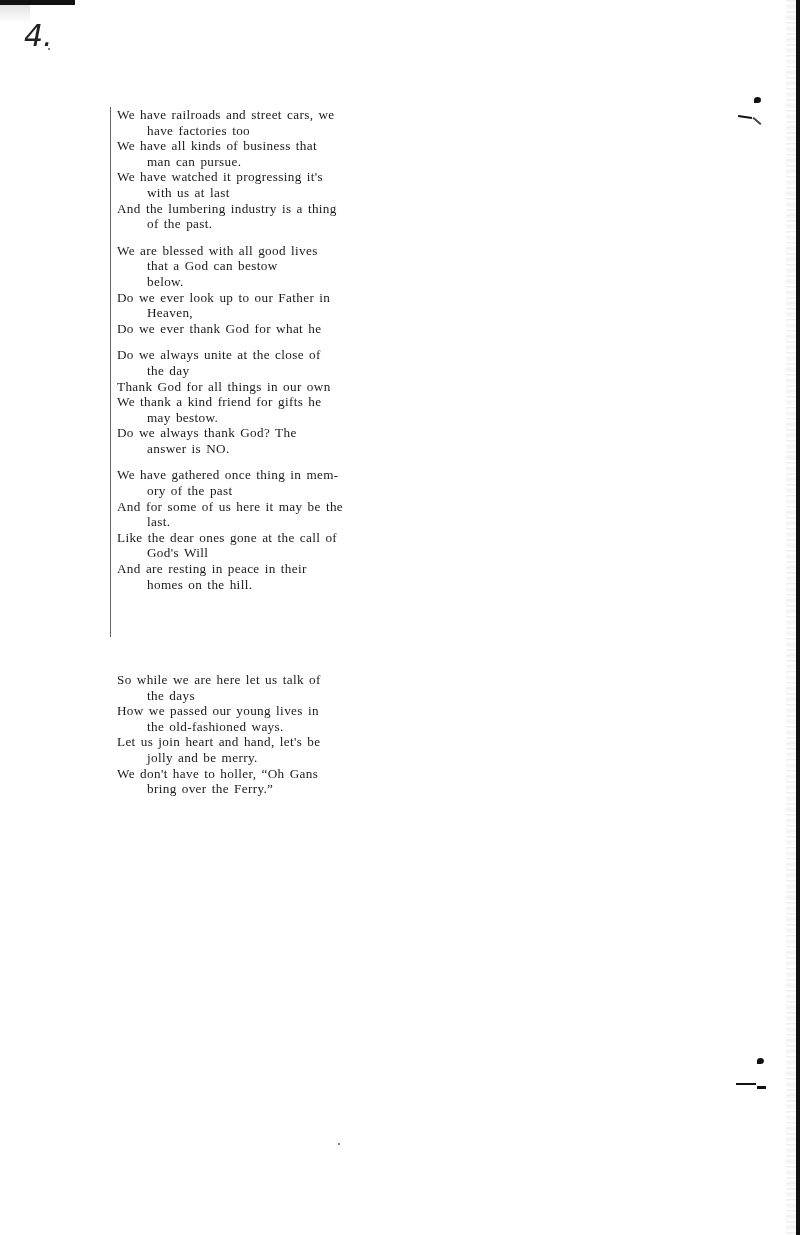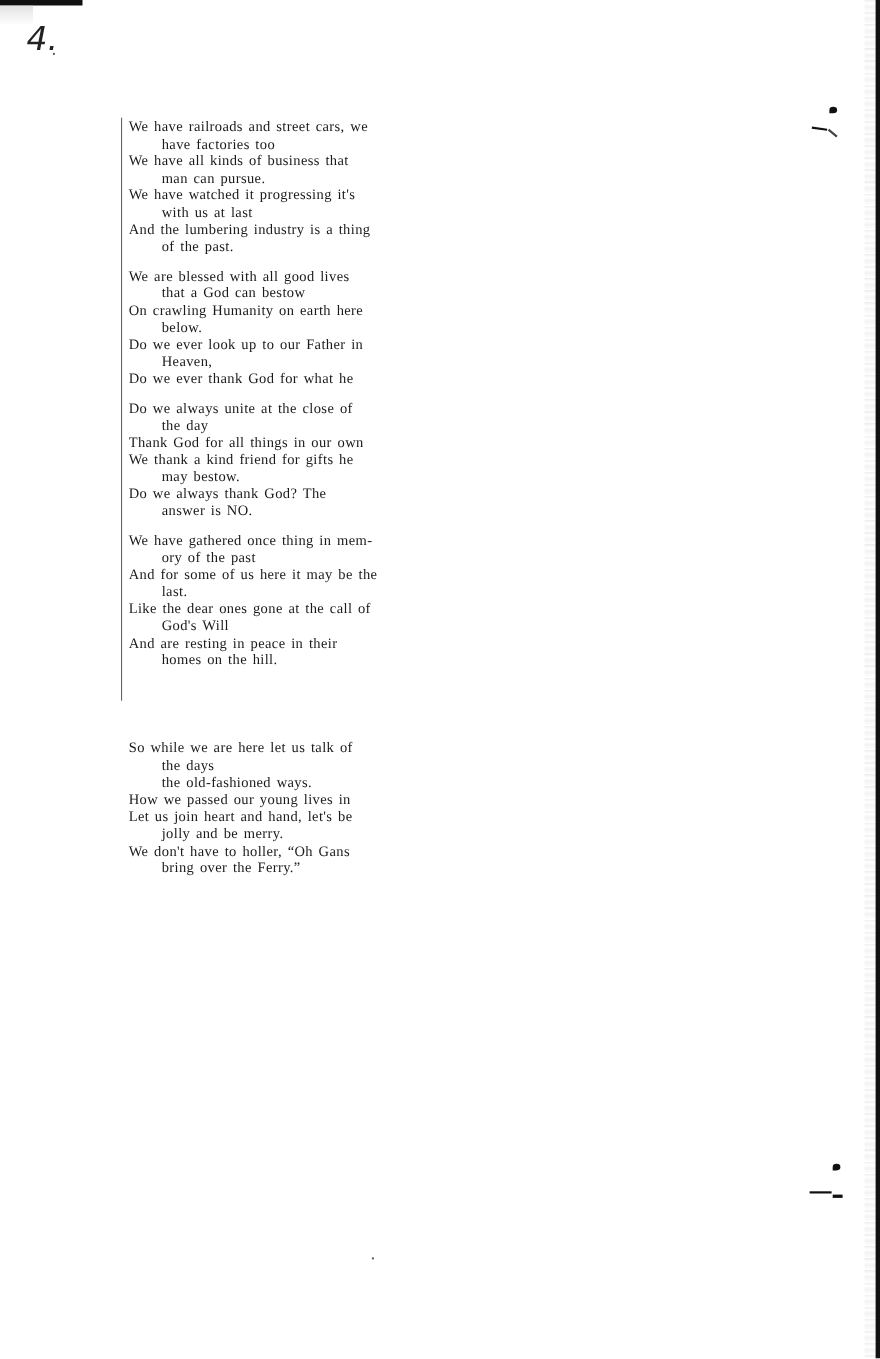--- a/index.html
+++ b/index.html
@@ -119,21 +119,20 @@
     <div class="line cont">man can pursue.</div>
     <div class="line">We have watched it progressing  it's</div>
     <div class="line cont">with us at last</div>
     <div class="line">And the lumbering industry is a thing</div>
     <div class="line cont">of the past.</div>
   </div>
 
   <div class="stanza">
     <div class="line">We are blessed with all good lives</div>
     <div class="line cont">that a God can bestow</div>
-    <div class="line">On crawling Humanity on earth here</div>
     <div class="line cont">below.</div>
     <div class="line">Do we ever look up to our Father in</div>
     <div class="line cont">Heaven,</div>
     <div class="line">Do we ever thank God for what he</div>
   </div>
 
   <div class="stanza">
     <div class="line">Do we always unite at the close of</div>
     <div class="line cont">the day</div>
     <div class="line">Thank God for all things in our own</div>
@@ -153,22 +152,22 @@
     <div class="line">And are resting  in peace  in their</div>
     <div class="line cont">homes on the hill.</div>
   </div>
 </div>
 
 <div class="clipping-tail">
 
   <div class="stanza">
     <div class="line">So while we are here let us talk of</div>
     <div class="line cont">the days</div>
+    <div class="line">How we passed our young lives  in</div>
     <div class="line cont">the old-fashioned ways.</div>
-    <div class="line">How we passed our young lives  in</div>
     <div class="line">Let us join heart and hand, let's  be</div>
     <div class="line cont">jolly and be merry.</div>
     <div class="line">We don't have to holler, “Oh Gans</div>
     <div class="line cont">bring over the Ferry.”</div>
   </div>
 </div>
 
 <div class="mark dot-mark" style="left:754px; top:97px;"></div>
 <div class="mark dash-mark" style="left:738px; top:116px; width:14px; transform:rotate(8deg);"></div>
 <div class="mark dash-mark" style="left:752px; top:120px; width:10px; transform:rotate(40deg); background:#444;"></div>

